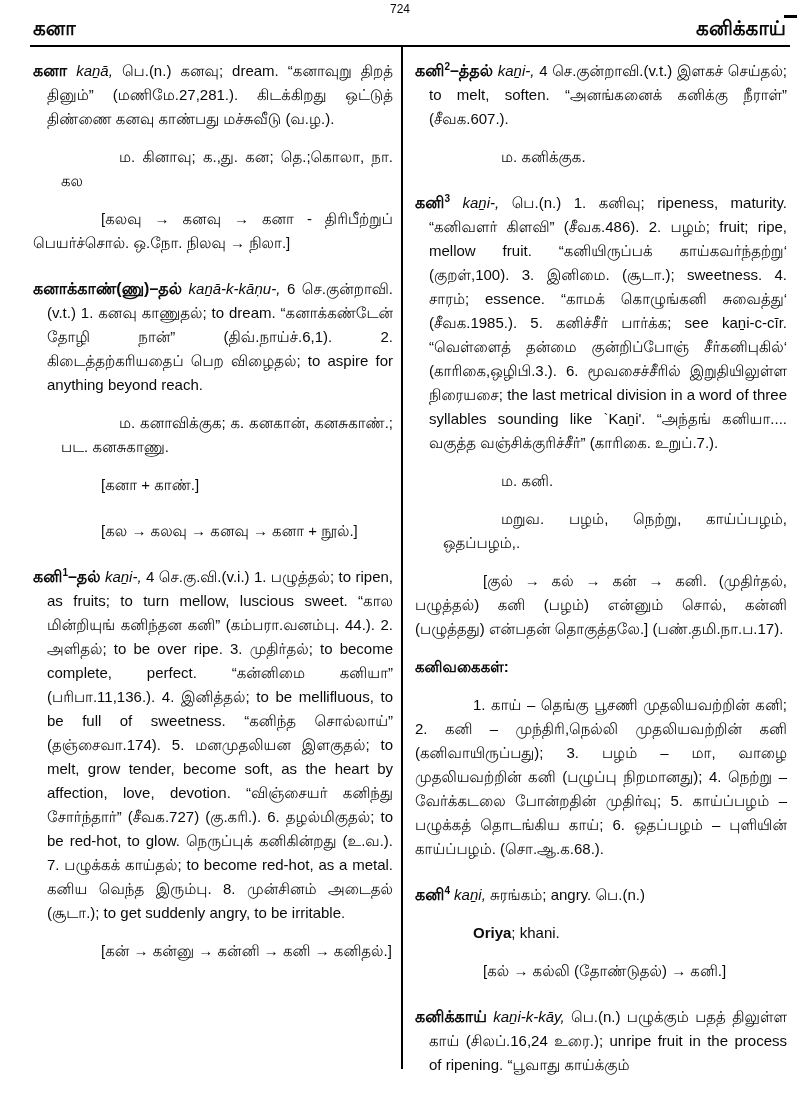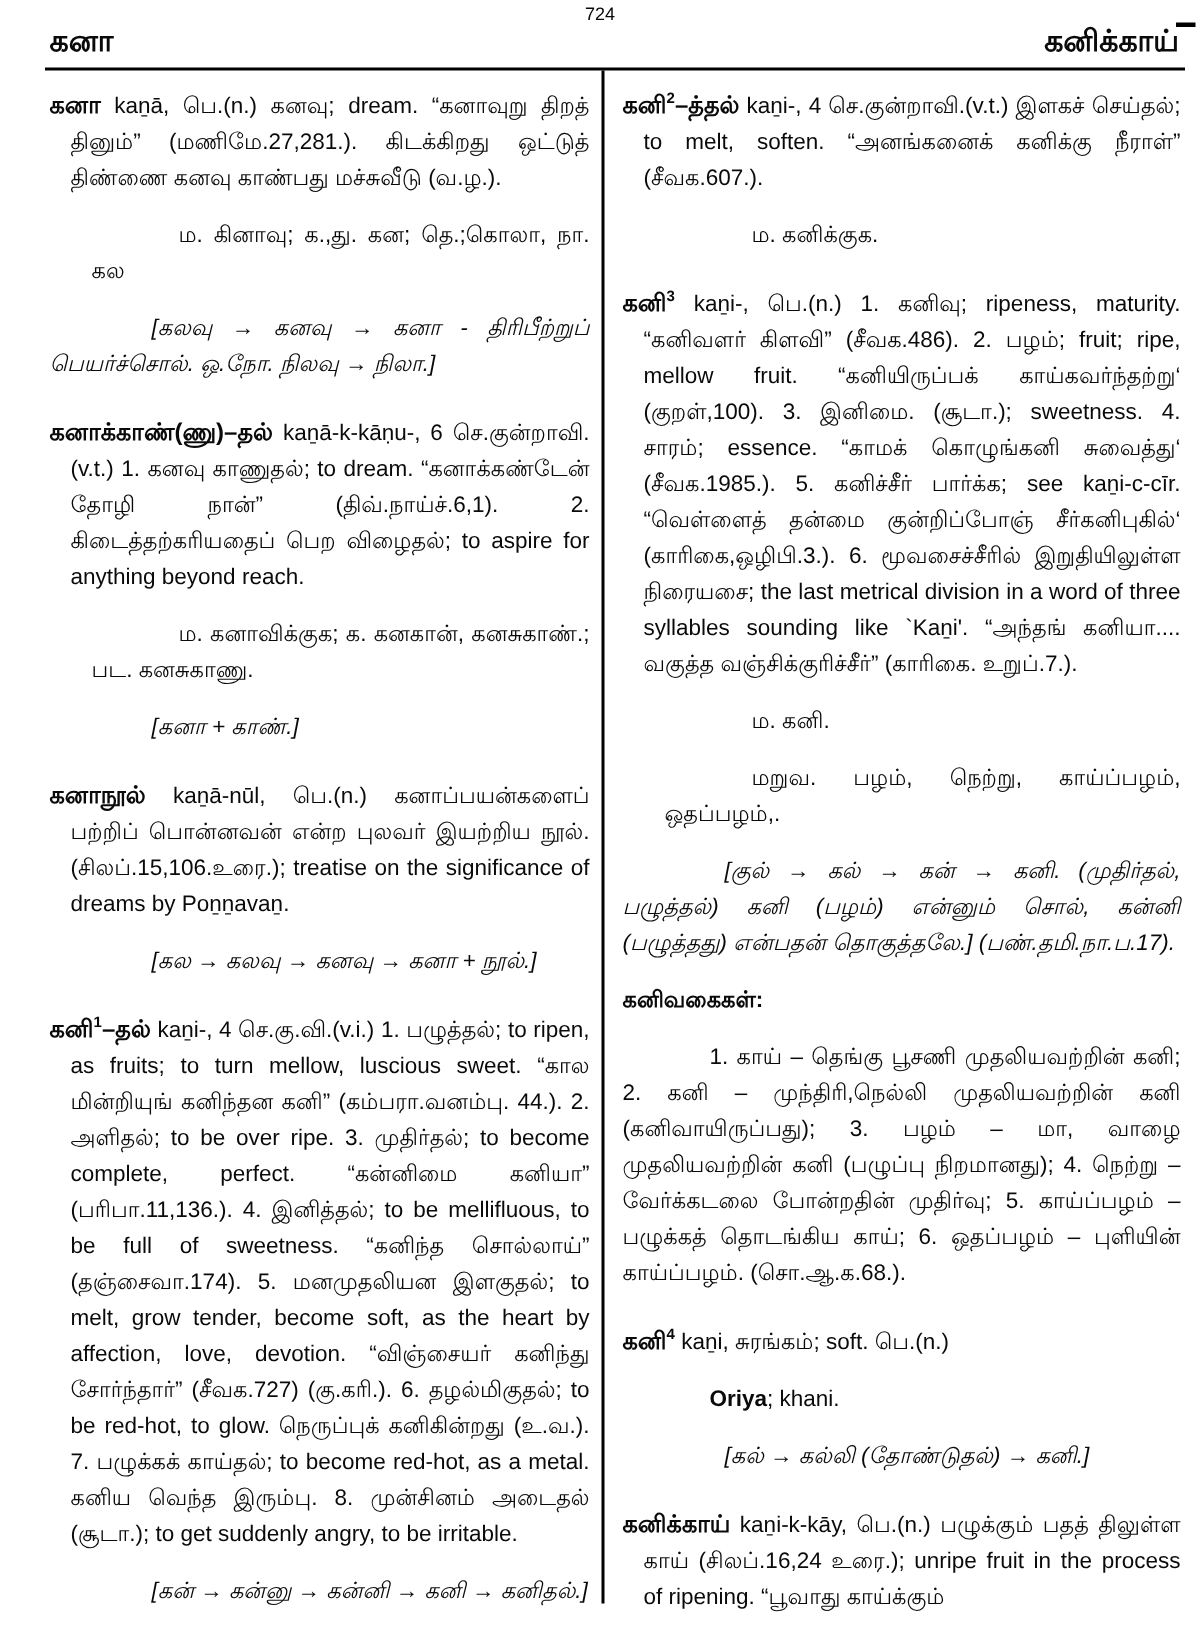--- a/index.html
+++ b/index.html
@@ -25,23 +25,23 @@
   .col-left  { width: 360px; margin-left: 33px; padding-top: 12px; }
   .divider   { width: 2px; background: #000; margin-left: 8px; height: 1022px; flex: none; }
   .col-right { width: 372px; margin-left: 12px; padding-top: 12px; }
 
   
   .entry { margin-bottom: 22px; }
   p { font-size: 15px; line-height: 24px; }
   .lead { text-align: justify; padding-left: 14px; text-indent: -14px; }
   .hw  { font-weight: bold; font-size: 16px; }
   .hw sup { font-size: 10px; font-weight: bold; line-height: 0; }
-  .tr  { }
+  .tr  { font-style: italic; }
   .cog { text-indent: 58px; text-align: justify; margin-top: 14px; margin-left: 28px; }
-  .ety { font-style: italic; text-indent: 68px; text-align: justify; margin-top: 14px; }
+  .ety { text-indent: 68px; text-align: justify; margin-top: 14px; }
   .note { text-indent: 58px; margin-top: 14px; }
   .note .note-b { font-weight: bold; }
   .subhead { font-weight: bold; margin-top: 14px; }
   .listpara { text-indent: 58px; text-align: justify; margin-top: 14px; }
 </style>
 </head>
 <body>
 
 <div class="page">
 
@@ -61,21 +61,20 @@
         <p class="ety">[கலவு → கனவு → கனா - திரிபீற்றுப் பெயர்ச்சொல். ஒ.நோ. நிலவு → நிலா.]</p>
       </article>
 
       <article class="entry">
         <p class="lead"><span class="hw">கனாக்காண்(ணு)–தல்</span> <span class="tr">kaṉā-k-kāṇu-,</span> <span>6 செ.குன்றாவி. (v.t.) 1. கனவு காணுதல்; to dream. “கனாக்கண்டேன் தோழி நான்” (திவ்.நாய்ச்.6,1). 2. கிடைத்தற்கரியதைப் பெற விழைதல்; to aspire for anything beyond reach.</span></p>
         <p class="cog">ம. கனாவிக்குக; க. கனகான், கனசுகாண்.; பட. கனசுகாணு.</p>
         <p class="ety">[கனா + காண்.]</p>
       </article>
 
       <article class="entry">
-        <p class="lead"><span class="hw">கனாநூல்</span> <span class="tr">kaṉā-nūl,</span> <span>பெ.(n.) கனாப்பயன்களைப் பற்றிப் பொன்னவன் என்ற புலவர் இயற்றிய நூல். (சிலப்.15,106.உரை.); treatise on the significance of dreams by Poṉṉavaṉ.</span></p>
         <p class="ety">[கல → கலவு → கனவு →  கனா + நூல்.]</p>
       </article>
 
       <article class="entry">
         <p class="lead"><span class="hw"><span>கனி</span><sup>1</sup><span>–தல்</span></span> <span class="tr">kaṉi-,</span> <span>4 செ.கு.வி.(v.i.) 1. பழுத்தல்; to ripen, as fruits; to turn mellow, luscious sweet. “கால மின்றியுங் கனிந்தன கனி” (கம்பரா.வனம்பு. 44.). 2. அளிதல்; to be over ripe. 3. முதிர்தல்; to become complete, perfect. “கன்னிமை கனியா” (பரிபா.11,136.). 4. இனித்தல்; to be mellifluous, to be full of sweetness. “கனிந்த சொல்லாய்” (தஞ்சைவா.174). 5. மனமுதலியன இளகுதல்; to melt, grow tender, become soft, as the heart by affection, love, devotion. “விஞ்சையர் கனிந்து சோர்ந்தார்” (சீவக.727) (கு.கரி.). 6. தழல்மிகுதல்; to be red-hot, to glow. நெருப்புக் கனிகின்றது (உ.வ.). 7. பழுக்கக் காய்தல்; to become red-hot, as a metal. கனிய வெந்த இரும்பு. 8. முன்சினம் அடைதல் (சூடா.); to get suddenly angry, to be irritable.</span></p>
         <p class="ety">[கன் → கன்னு → கன்னி → கனி → கனிதல்.]</p>
       </article>
 
     </div>
 
@@ -91,21 +90,21 @@
       <article class="entry">
         <p class="lead"><span class="hw"><span>கனி</span><sup>3</sup></span> <span class="tr">kaṉi-,</span> <span>பெ.(n.) 1. கனிவு; ripeness, maturity. “கனிவளர் கிளவி” (சீவக.486). 2. பழம்; fruit; ripe, mellow fruit. “கனியிருப்பக் காய்கவர்ந்தற்று‘ (குறள்,100). 3. இனிமை. (சூடா.); sweetness. 4. சாரம்; essence. “காமக் கொழுங்கனி சுவைத்து‘ (சீவக.1985.). 5. கனிச்சீர் பார்க்க; see kaṉi-c-cīr. “வெள்ளைத் தன்மை குன்றிப்போஞ் சீர்கனிபுகில்‘ (காரிகை,ஒழிபி.3.). 6. மூவசைச்சீரில் இறுதியிலுள்ள நிரையசை; the last metrical division in a word of three syllables sounding like `Kaṉi'. “அந்தங் கனியா.... வகுத்த வஞ்சிக்குரிச்சீர்” (காரிகை. உறுப்.7.).</span></p>
         <p class="cog">ம. கனி.</p>
         <p class="cog">மறுவ. பழம், நெற்று, காய்ப்பழம், ஒதப்பழம்,.</p>
         <p class="ety">[குல் → கல் → கன் →  கனி. (முதிர்தல், பழுத்தல்) கனி (பழம்) என்னும் சொல், கன்னி (பழுத்தது) என்பதன் தொகுத்தலே.] (பண்.தமி.நா.ப.17).</p>
         <p class="subhead">கனிவகைகள்:</p>
         <p class="listpara">1. காய் – தெங்கு பூசணி முதலியவற்றின் கனி; 2. கனி – முந்திரி,நெல்லி முதலியவற்றின் கனி (கனிவாயிருப்பது); 3. பழம் – மா, வாழை முதலியவற்றின் கனி (பழுப்பு நிறமானது); 4. நெற்று – வேர்க்கடலை போன்றதின் முதிர்வு; 5. காய்ப்பழம் – பழுக்கத் தொடங்கிய காய்; 6. ஒதப்பழம் – புளியின் காய்ப்பழம். (சொ.ஆ.க.68.).</p>
       </article>
 
       <article class="entry">
-        <p class="lead"><span class="hw"><span>கனி</span><sup>4</sup></span> <span class="tr">kaṉi,</span> <span>சுரங்கம்; soft. பெ.(n.)</span></p>
+        <p class="lead"><span class="hw"><span>கனி</span><sup>4</sup></span> <span class="tr">kaṉi,</span> <span>சுரங்கம்; angry. பெ.(n.)</span></p>
         <p class="note"><span class="note-b">Oriya</span><span>; khani.</span></p>
         <p class="ety">[கல் → கல்லி (தோண்டுதல்) →  கனி.]</p>
       </article>
 
       <article class="entry">
         <p class="lead"><span class="hw">கனிக்காய்</span> <span class="tr">kaṉi-k-kāy,</span> <span>பெ.(n.) பழுக்கும் பதத் திலுள்ள காய் (சிலப்.16,24 உரை.); unripe fruit in the process of ripening. “பூவாது காய்க்கும்</span></p>
       </article>
 
     </div>
   </div>

